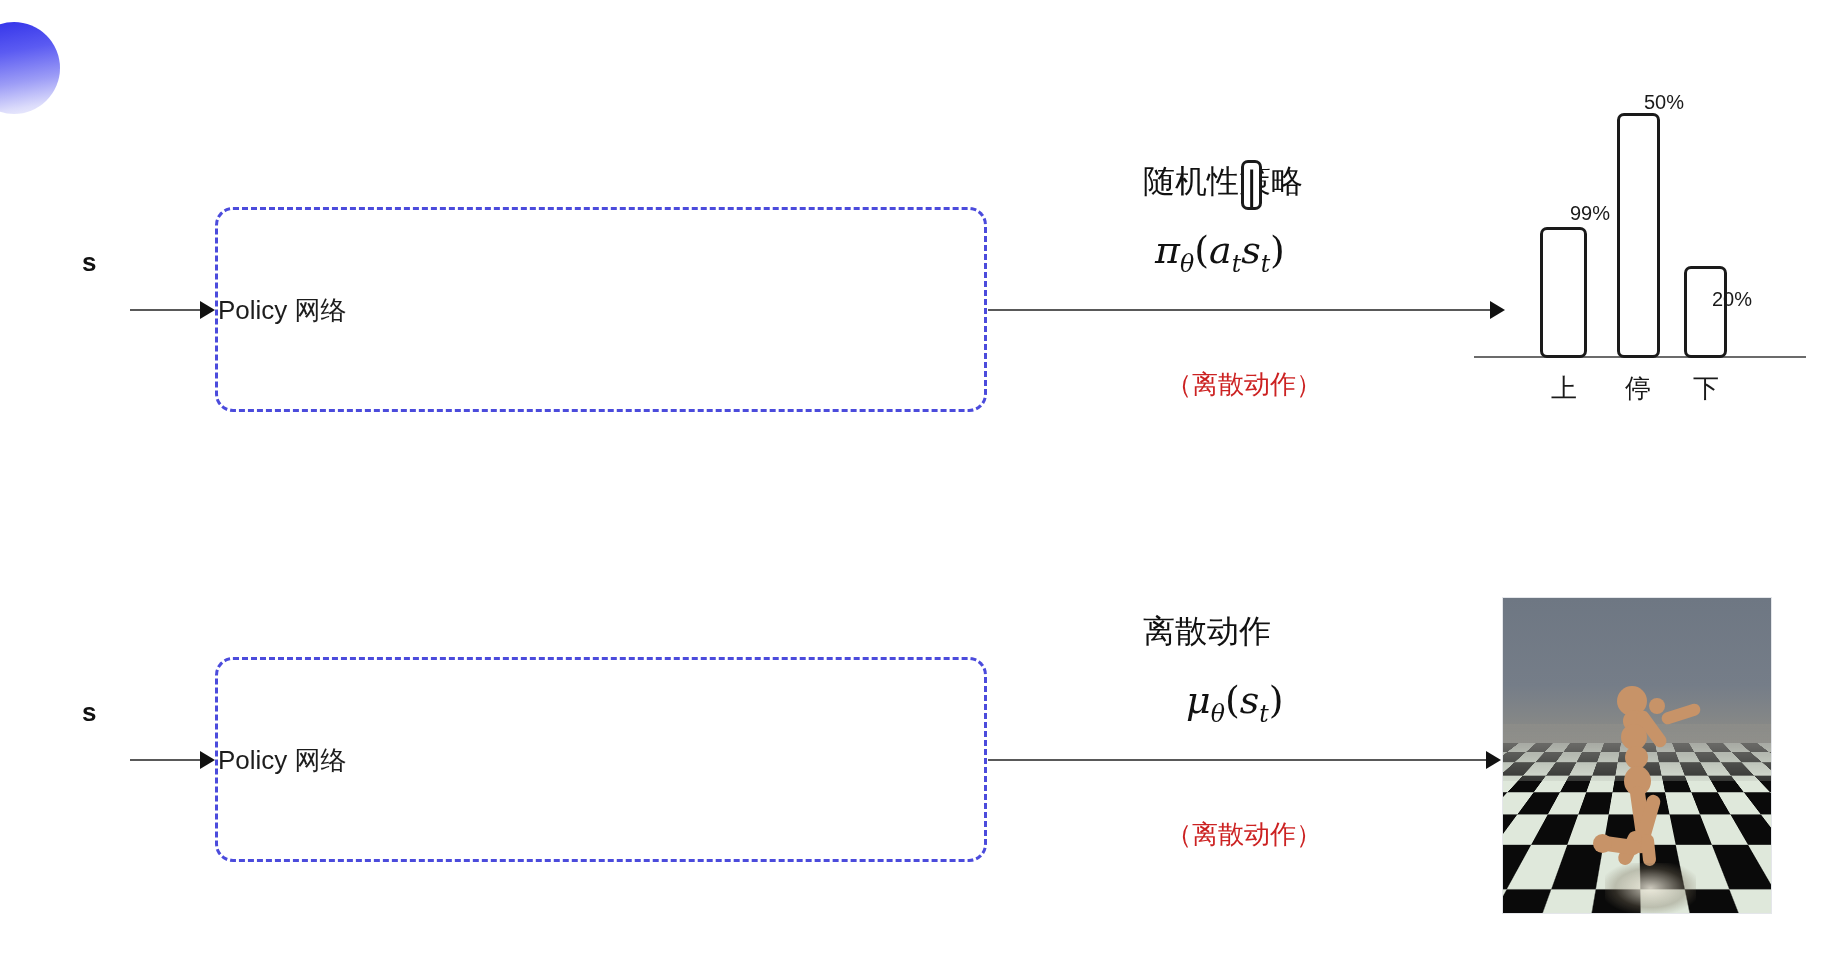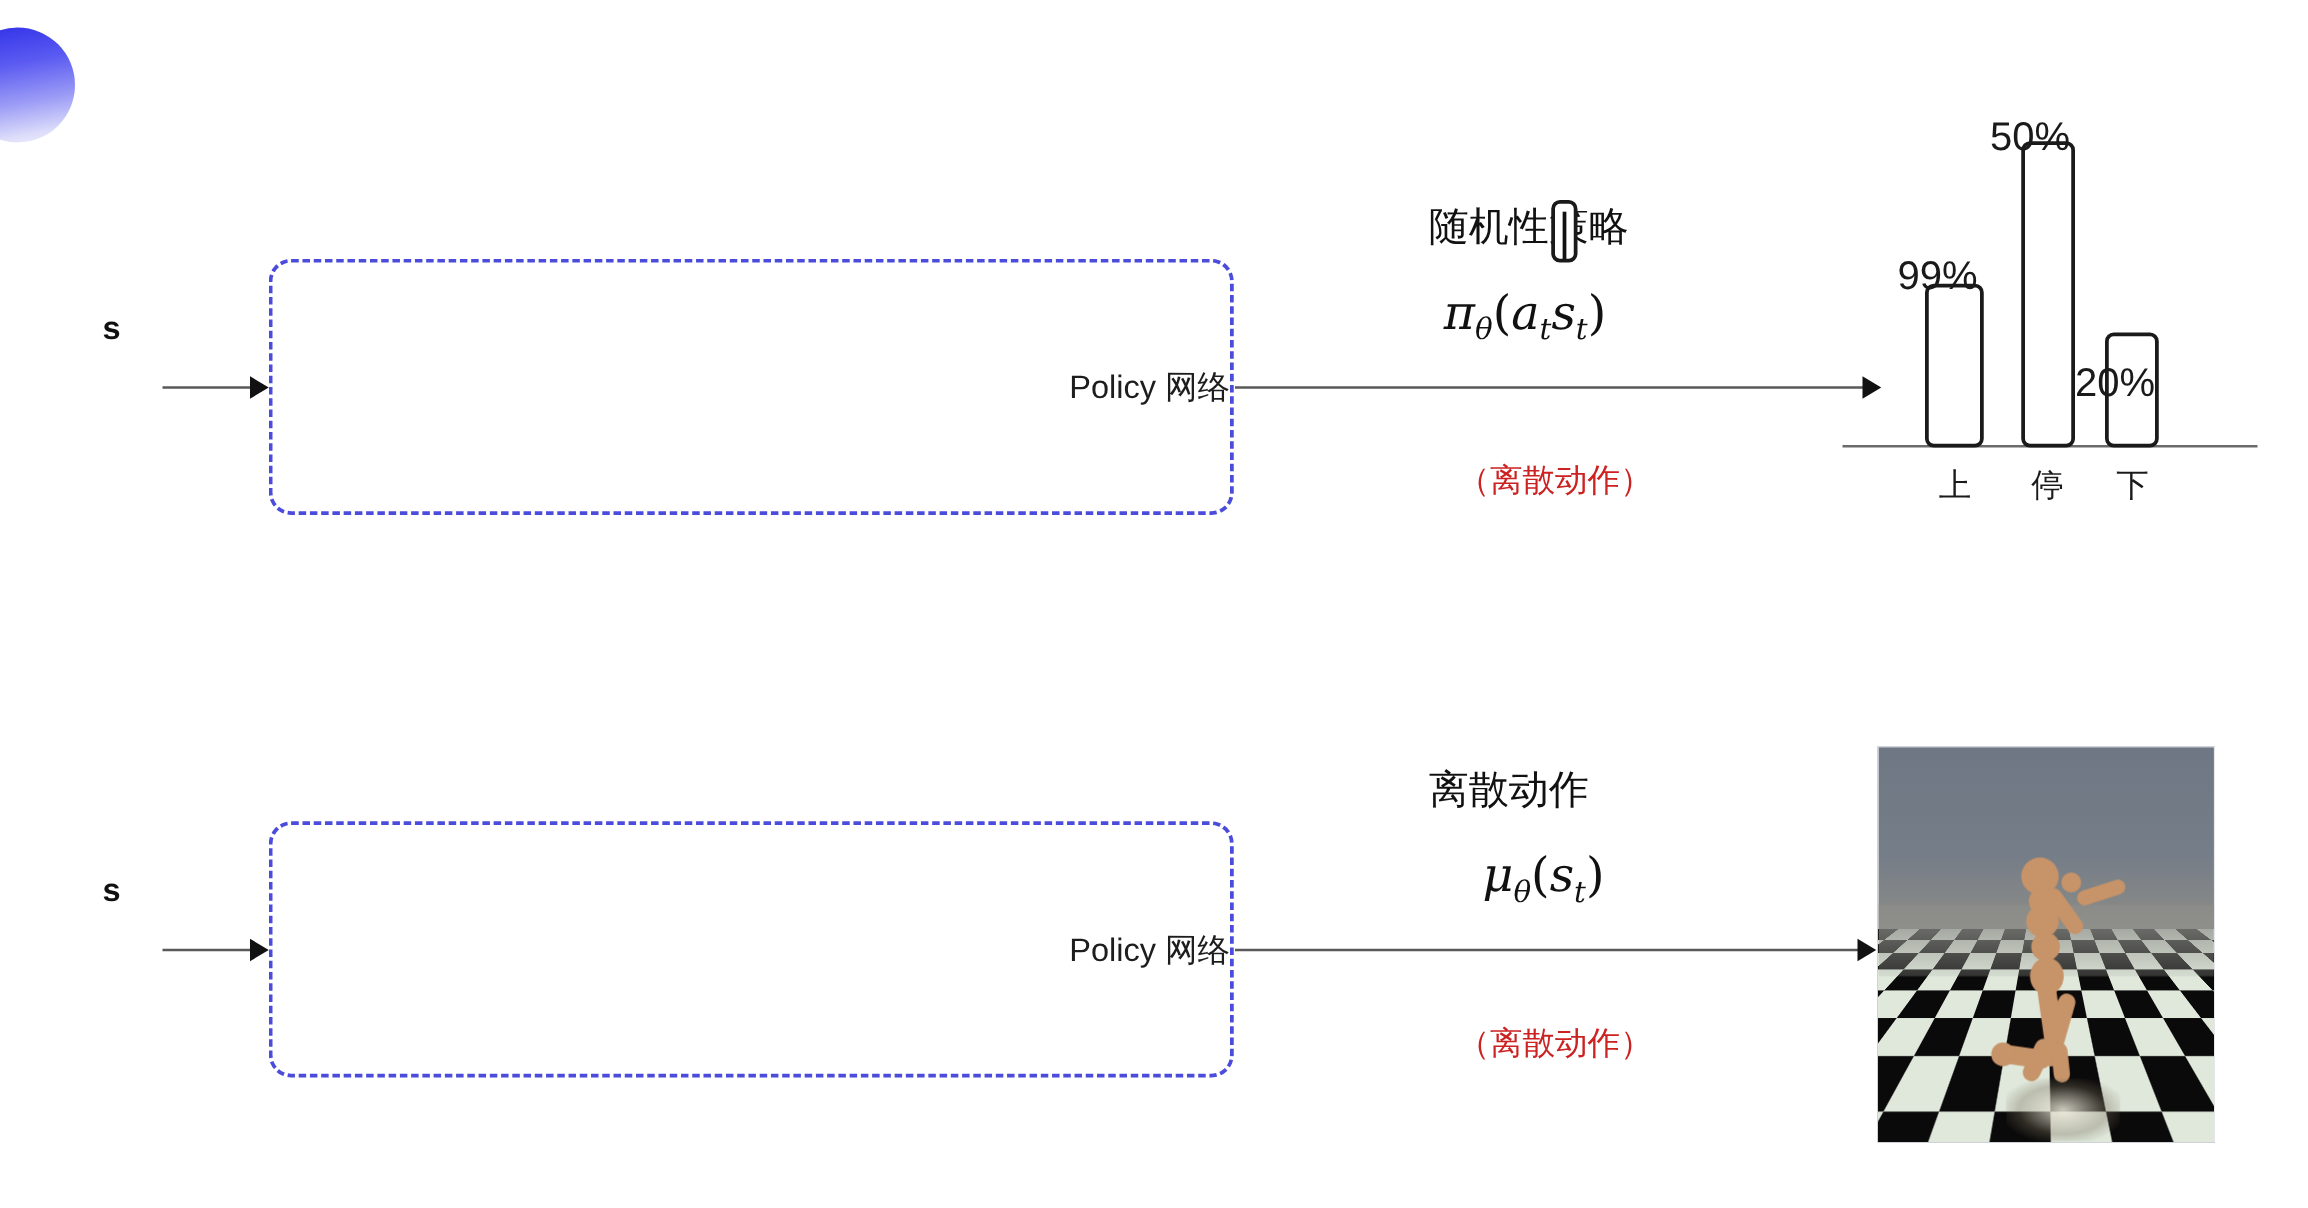--- a/index.html
+++ b/index.html
@@ -38,21 +38,21 @@
     position: absolute;
     border: 3px dashed #4b4bdc;
     border-radius: 18px;
     background: transparent;
   }
   .policy-box .policy-label {
     position: absolute;
     left: 0; right: 0;
     top: 50%;
     transform: translateY(-50%);
-    text-align: right;
+    text-align: left;
     font-size: 26px;
     color: #1d1d1d;
     white-space: nowrap;
   }
 
   
   .state-label {
     position: absolute;
     font-size: 26px;
     font-weight: 700;
@@ -119,22 +119,22 @@
   }
   .bar {
     position: absolute;
     bottom: 68px;
     background: #ffffff;
     border: 3px solid #1a1a1a;
     border-radius: 7px;
   }
   .bar-value {
     position: absolute;
-    text-align: left;
-    font-size: 32px;
+    text-align: right;
+    font-size: 20px;
     color: #1a1a1a;
     white-space: nowrap;
   }
   .bar-cat {
     position: absolute;
     bottom: 20px;
     text-align: center;
     font-size: 26px;
     color: #1a1a1a;
     white-space: nowrap;

